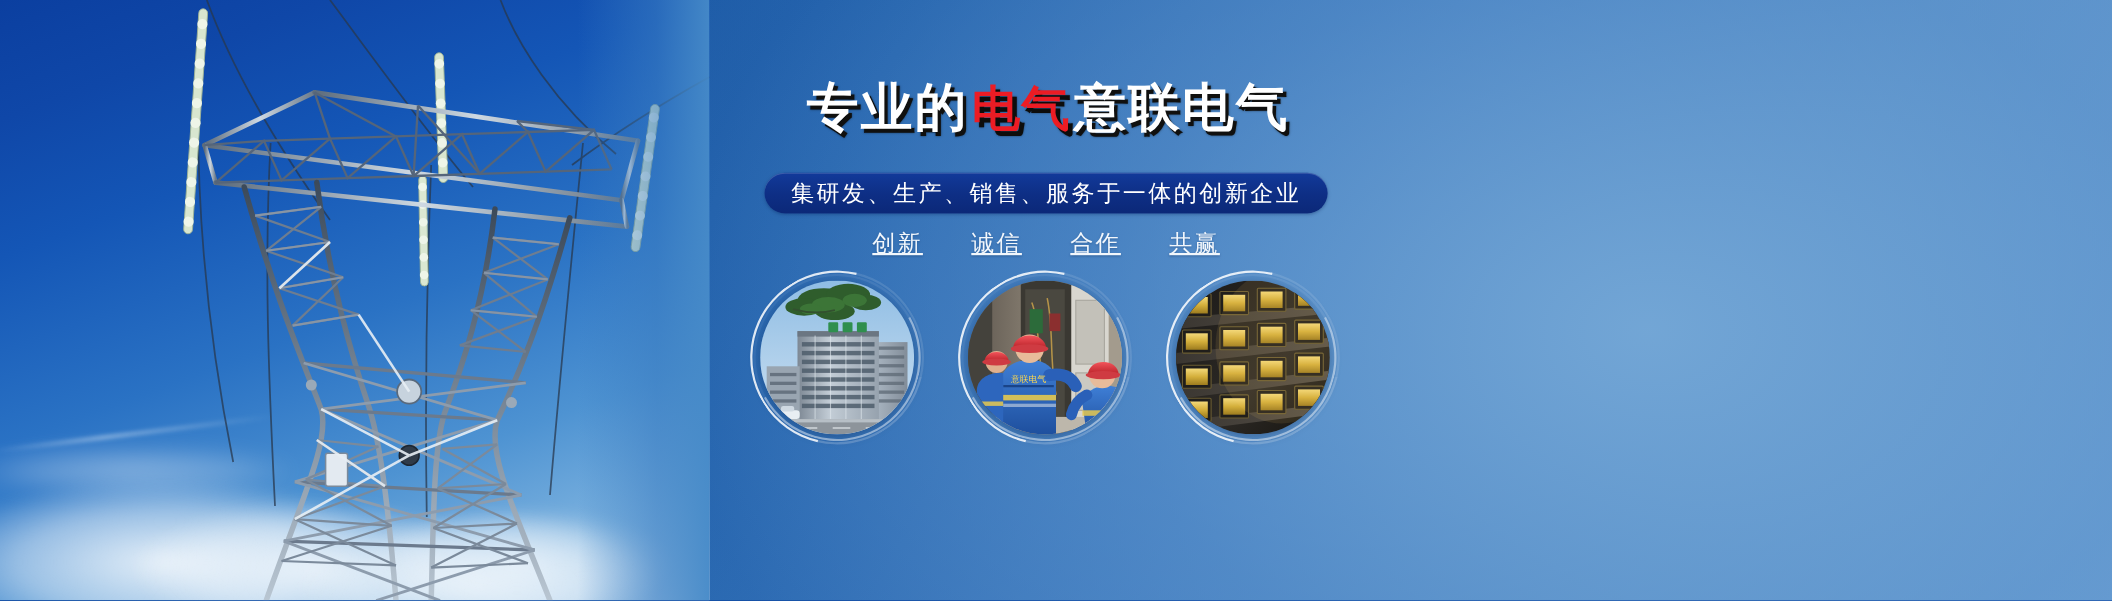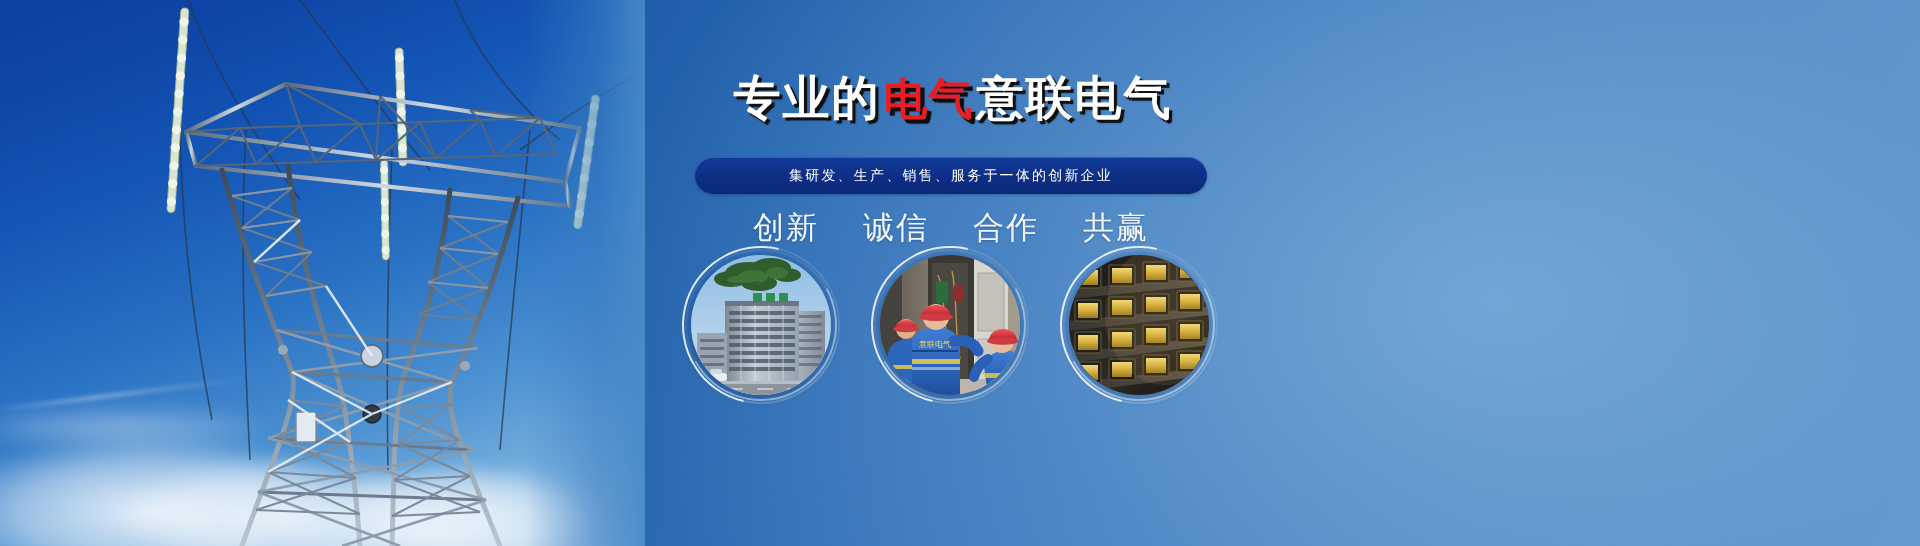--- a/index.html
+++ b/index.html
@@ -78,39 +78,40 @@
   .pill {
     position:absolute; left:50px; top:157px;
     width:512px; height:37px;
     border-radius:19px;
     background:linear-gradient(180deg,#123a9a 0%, #0e2f86 50%, #0b2878 100%);
     box-shadow:inset 0 1px 0 rgba(255,255,255,0.18), 0 1px 3px rgba(0,30,80,.35);
     display:flex; align-items:center; justify-content:center;
   }
   .pill-text {
     color:#ffffff;
-    font-size:14px;
+    font-size:21px;
     letter-spacing:2.2px;
     font-weight:500;
     white-space:nowrap;
   }
 
   
   .keywords {
     position:absolute; left:50px; top:207px; width:512px;
     display:flex; align-items:center; justify-content:center;
     gap:44px;
   }
   .keyword {
     color:#f2f7fc;
-    font-size:31px;
+    font-size:21px;
     letter-spacing:2px;
     font-weight:500;
     text-shadow:0 1px 2px rgba(10,40,90,.35);
     white-space:nowrap;
+    text-decoration:underline;
   }
 
   
   .circles {
     position:absolute; left:20px; top:255px; width:570px; height:180px;
     display:flex; align-items:flex-end; justify-content:center;
     gap:49px;
   }
   .circle-wrap { position:relative; width:140px; height:180px; }
   .ring {

